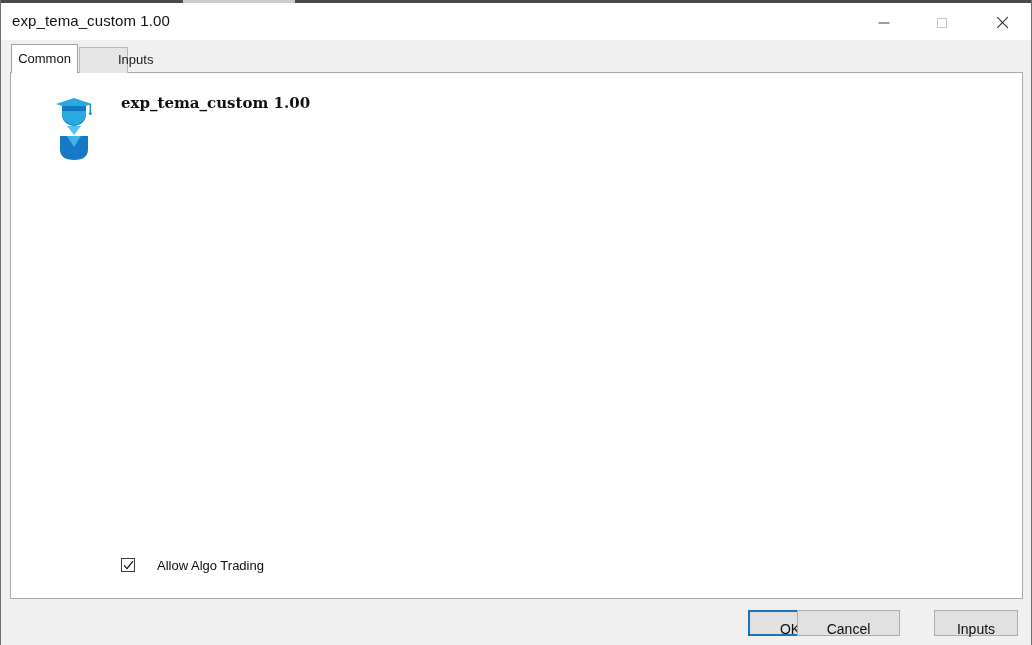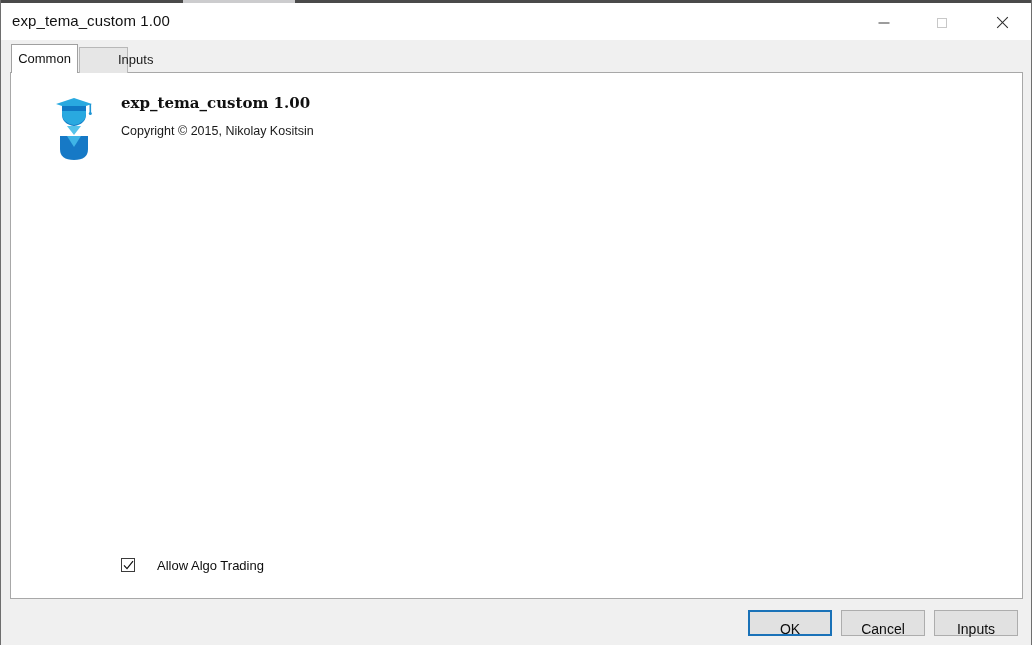--- a/index.html
+++ b/index.html
@@ -227,21 +227,21 @@
     line-height: 24px;
     padding: 6px;
     cursor: default;
     white-space: nowrap;
   }
   #btn-ok {
     left: 747px; width: 84px;
     border: 2px solid #1a72b8;
     line-height: 22px;
   }
-  #btn-cancel { left: 840px; width: 84px; }
+  #btn-cancel { left: 796px; width: 103px; }
   #btn-reset  { left: 933px; width: 84px; }
 </style>
 </head>
 <body>
 
 <div id="window">
 
   <div class="frame-edge-top-strip"></div>
   <div class="ghost-bar"></div>
   <div class="frame-edge-left"></div>
@@ -284,21 +284,20 @@
         <path d="M9,17 L33,17 L33,20 Q33,29 21,31 Q9,29 9,20 Z" fill="#29a9e0"></path>
 
         <polygon points="14,32 28,32 21,41" fill="#56c3ea"></polygon>
 
         <path d="M7,42 L35,42 L35,55 Q35,66 21,66 Q7,66 7,55 Z" fill="#1679c6"></path>
 
         <polygon points="14,42 28,42 21,53" fill="#3fb4e6"></polygon>
       </svg>
 
       <div id="product-name">exp_tema_custom 1.00</div>
-      <div id="product-copyright">Copyright © 2015, Nikolay Kositsin</div>
     </div>
 
     <div id="algo-row">
       <span id="algo-box">
         <svg width="11" height="11" viewBox="0 0 11 11">
           <polyline points="1,5.4 4,8.6 10,1.2" fill="none" stroke="#101010" stroke-width="1.2"></polyline>
         </svg>
       </span>
       <span id="algo-label">Allow Algo Trading</span>
     </div>

